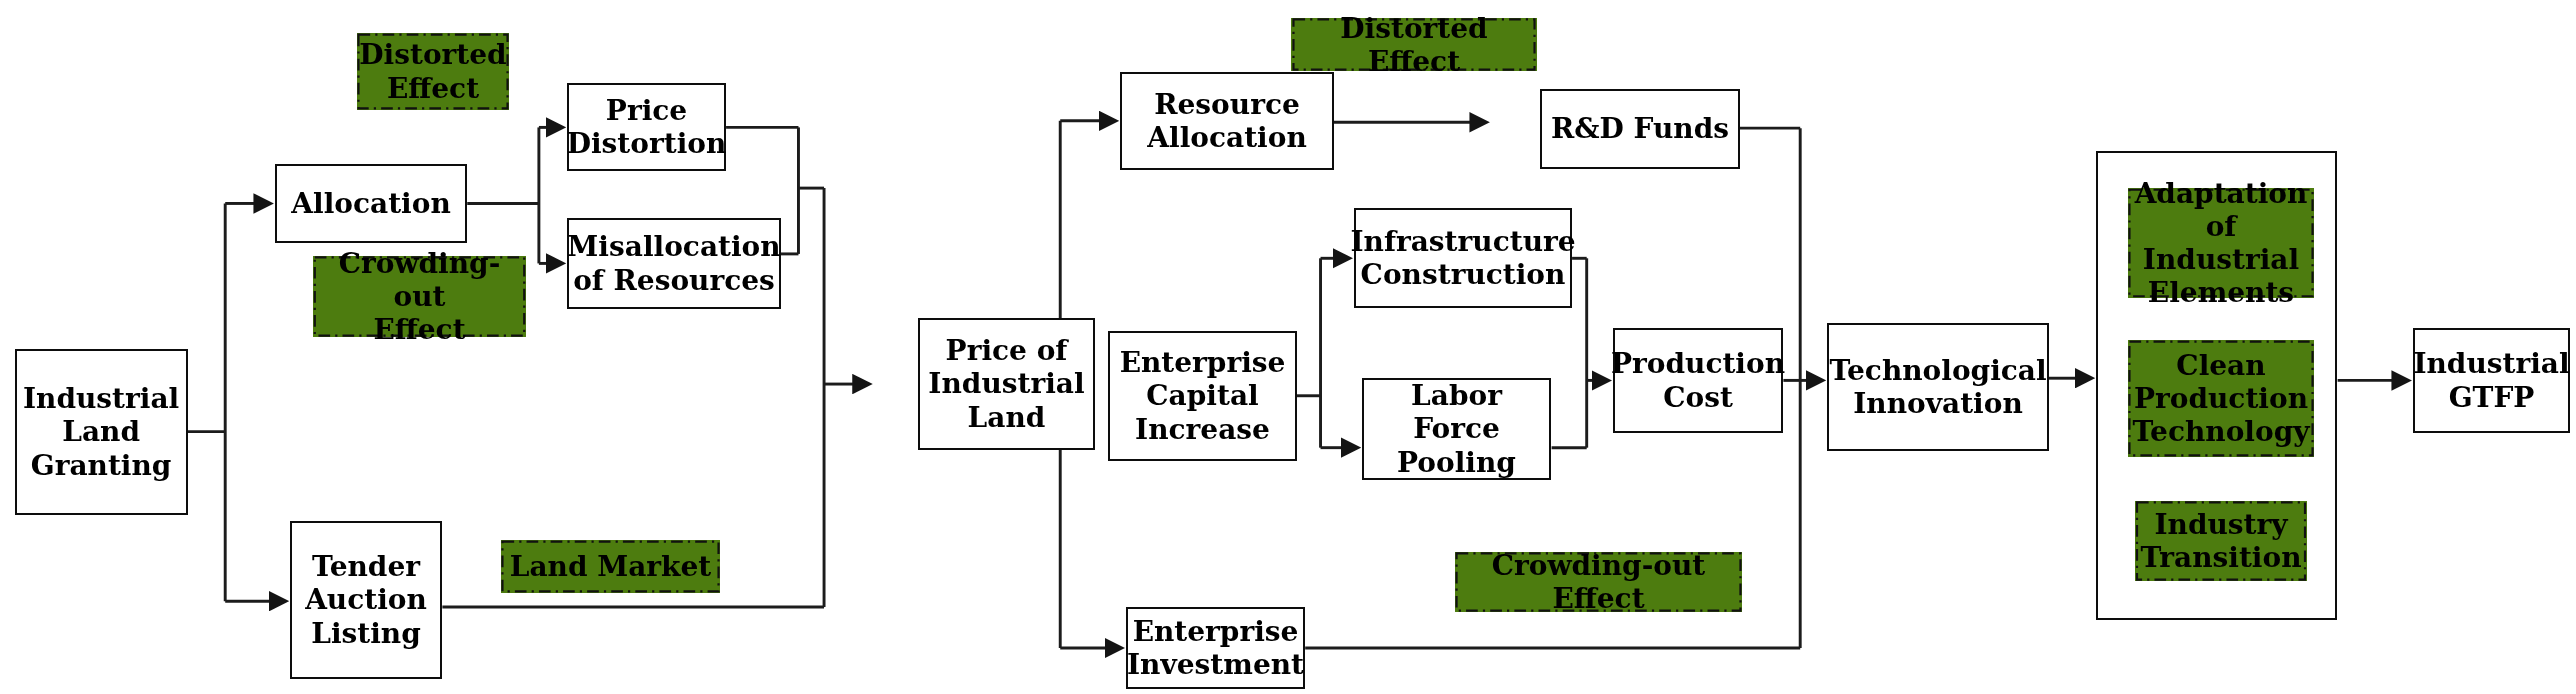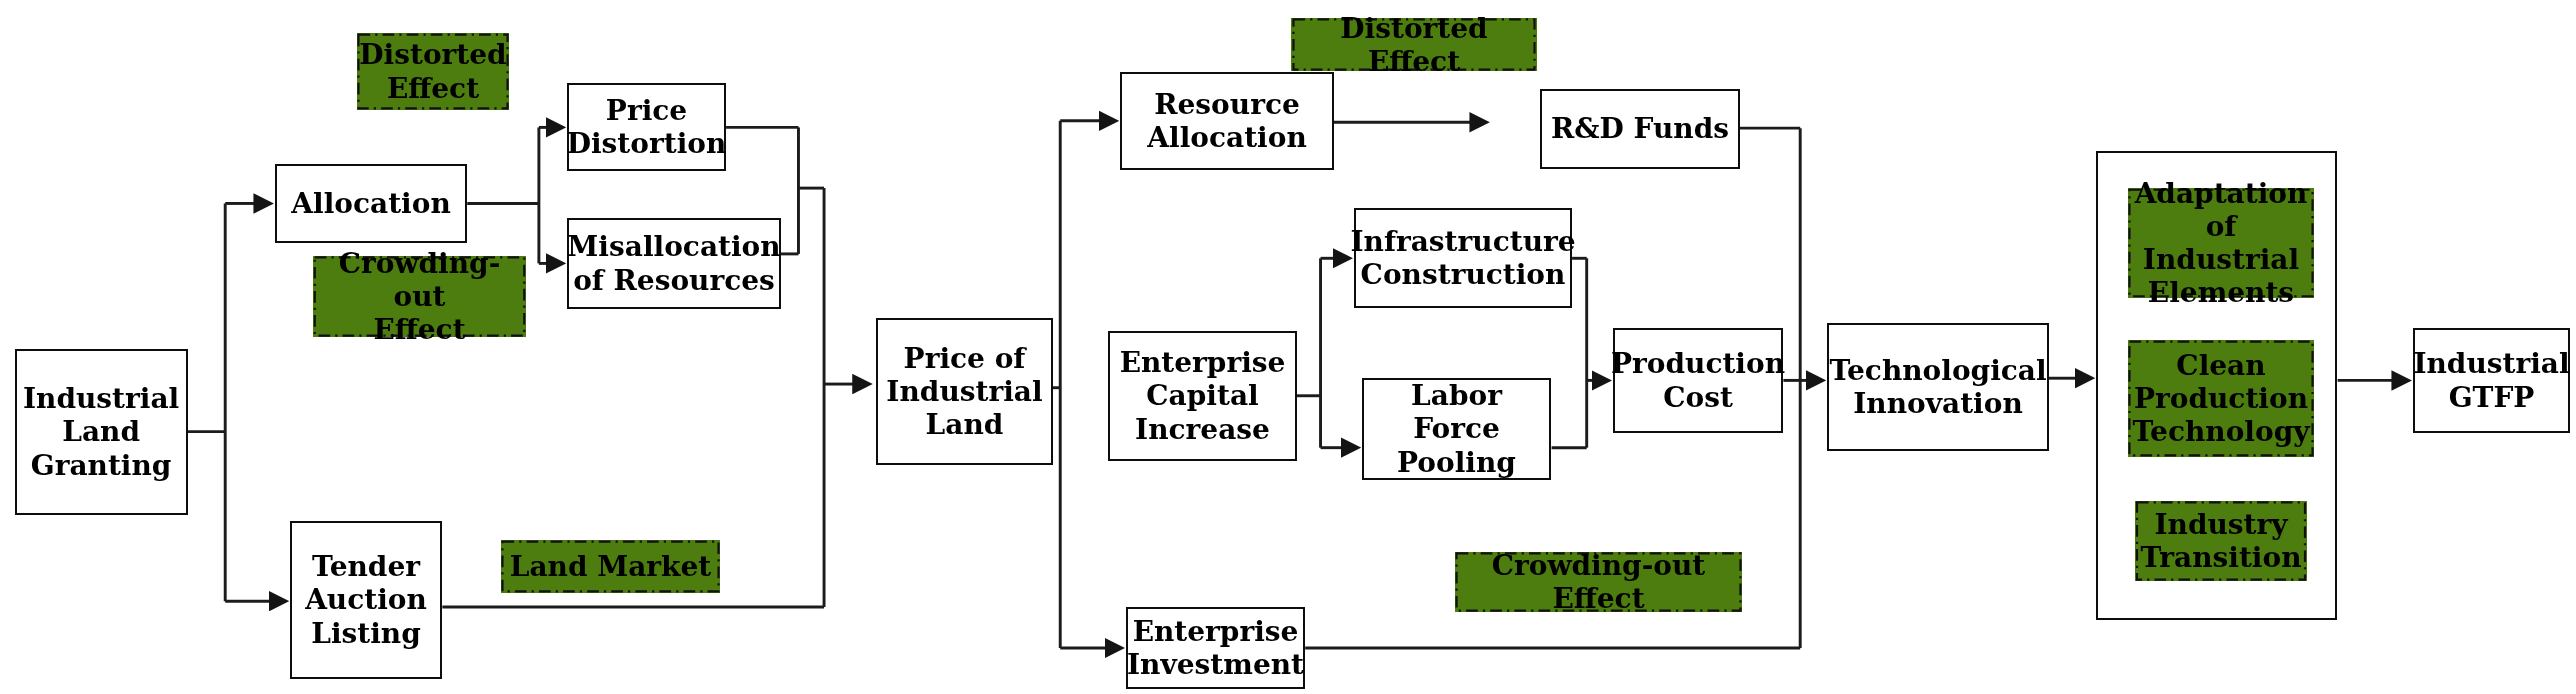--- a/index.html
+++ b/index.html
@@ -104,21 +104,21 @@
     <span class="lbl">Misallocation
 of Resources</span>
   </div>
 
   <div class="node" style="left:290px;top:521px;width:152px;height:158px">
     <span class="lbl">Tender
 Auction
 Listing</span>
   </div>
 
-  <div class="node" style="left:876px;top:318px;width:177px;height:147px">
+  <div class="node" style="left:918px;top:318px;width:177px;height:132px">
     <span class="lbl">Price of
 Industrial
 Land</span>
   </div>
 
   <div class="node" style="left:1120px;top:72px;width:214px;height:98px">
     <span class="lbl">Resource
 Allocation</span>
   </div>
 

